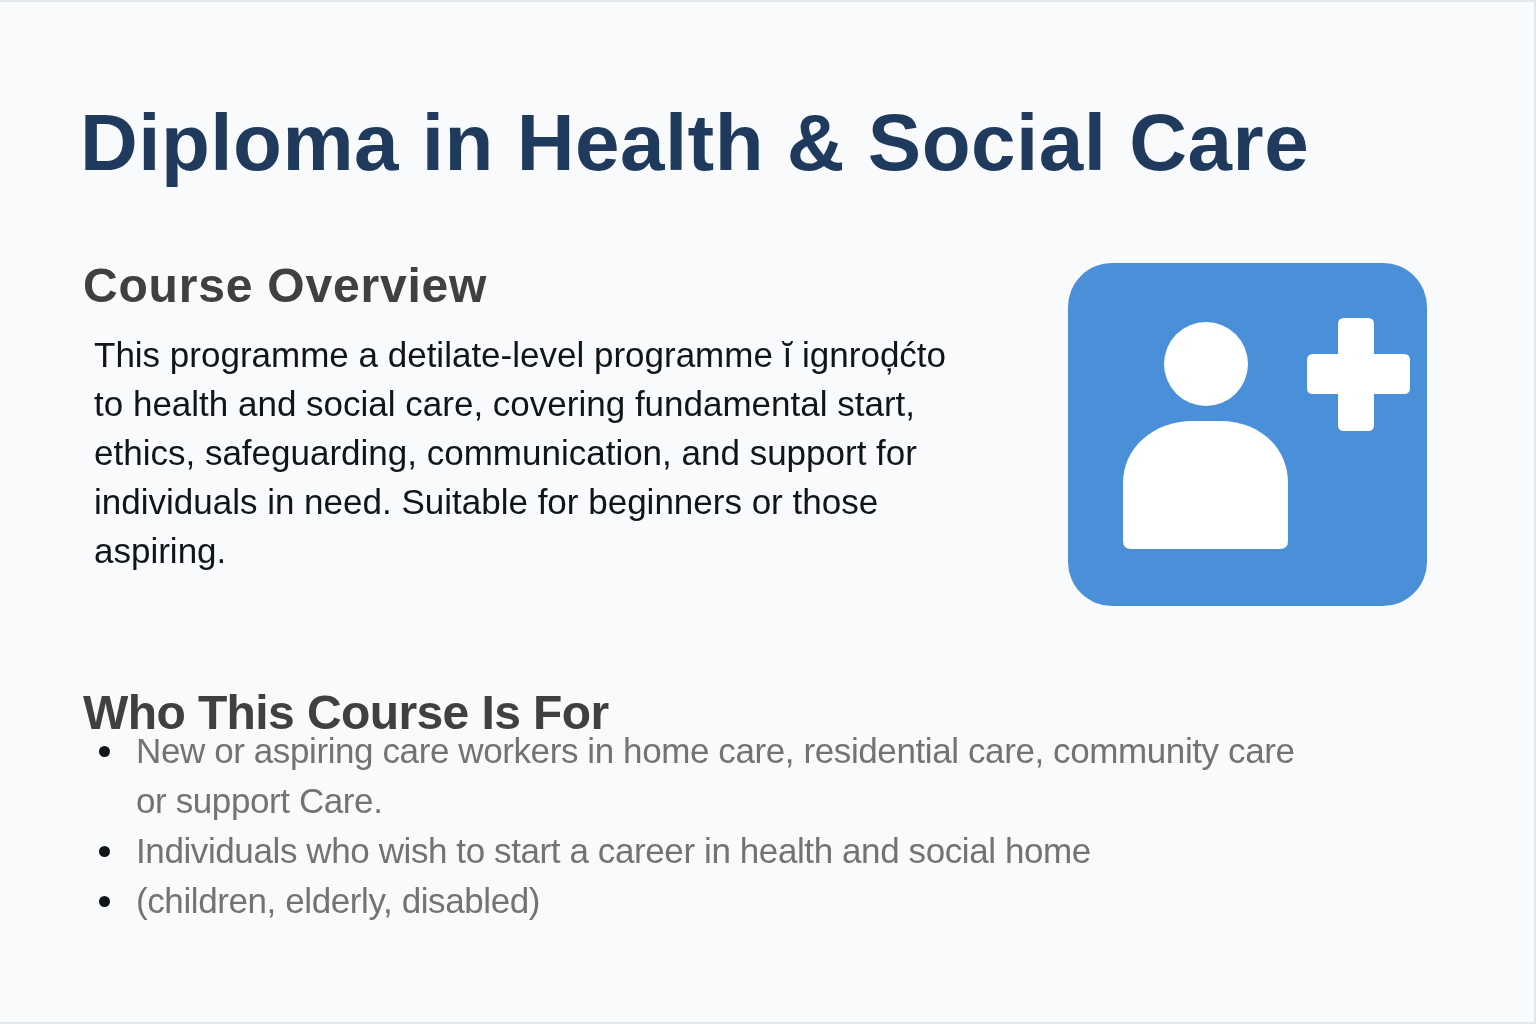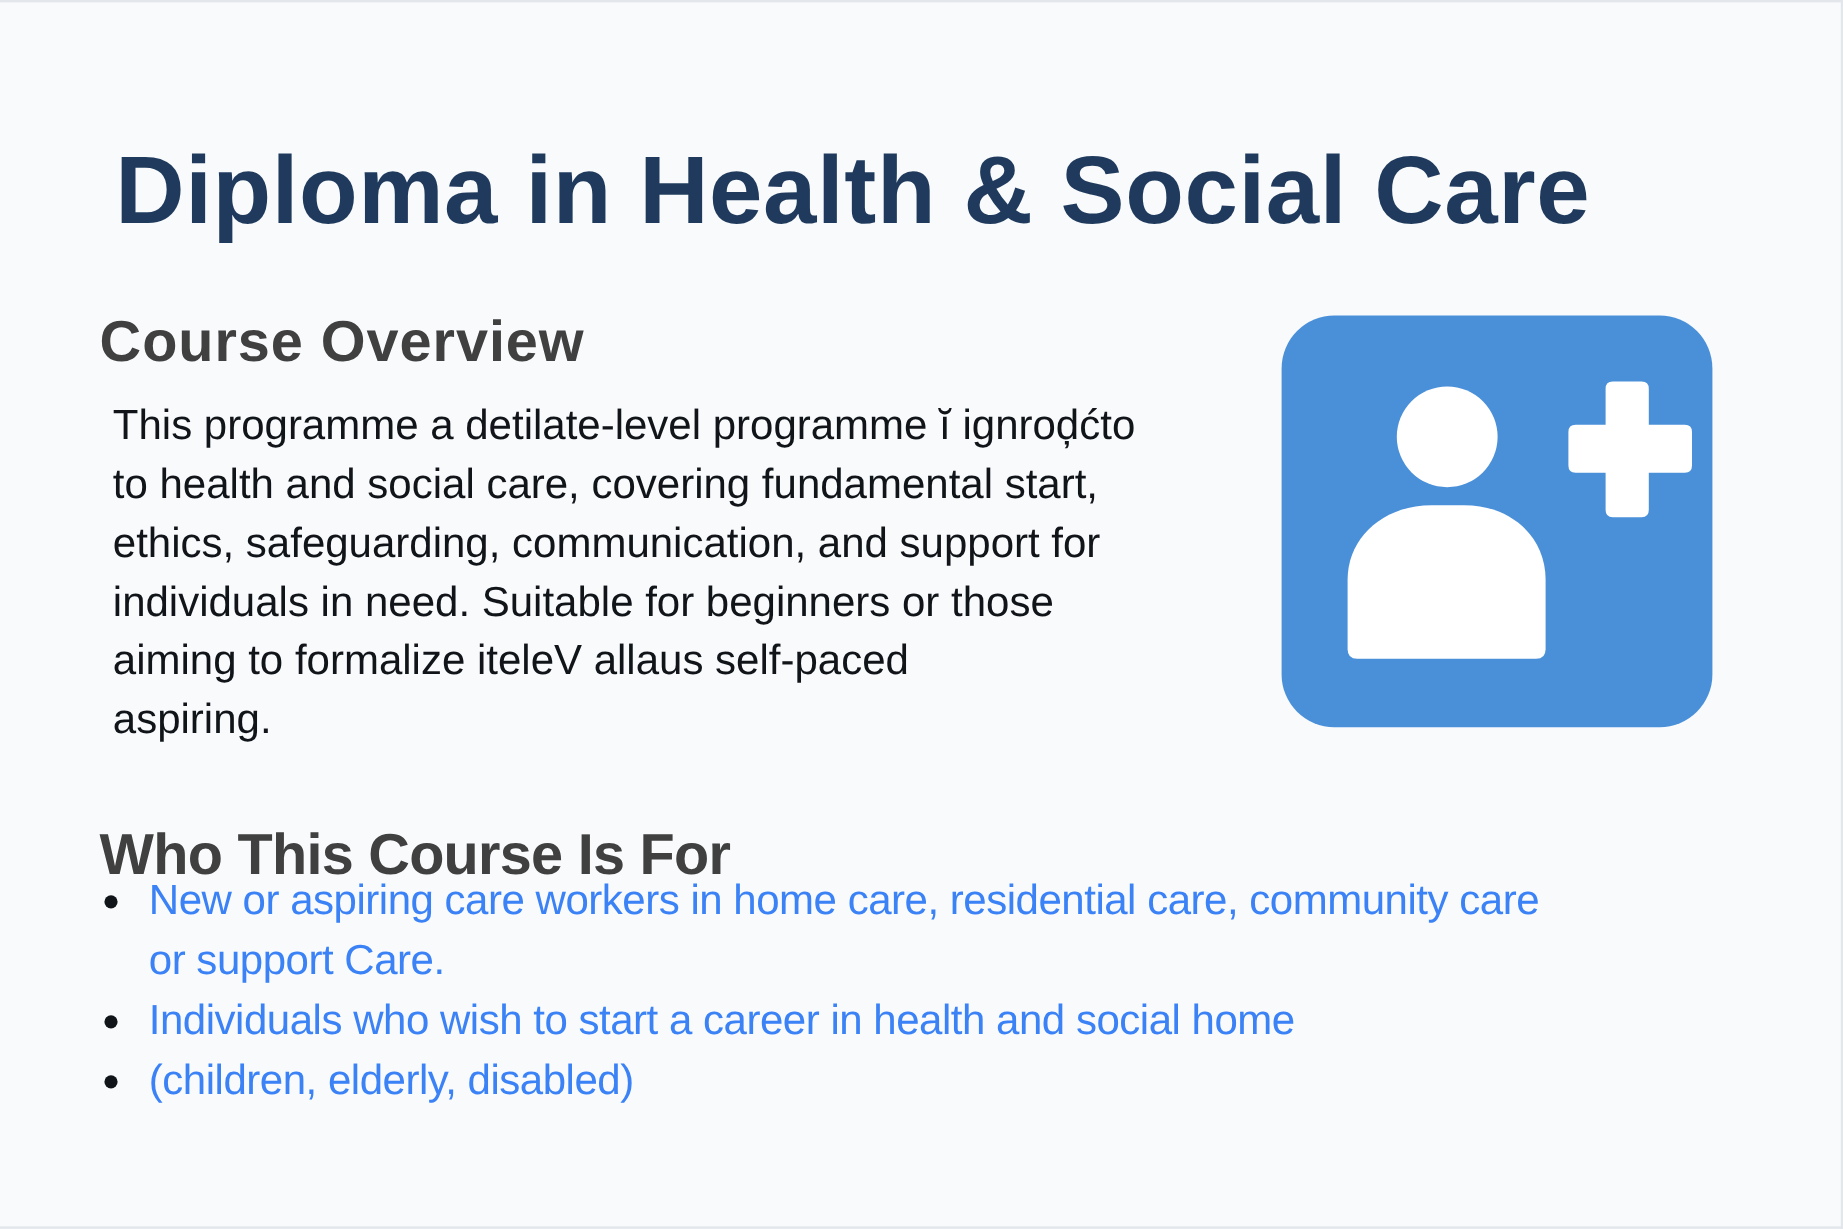--- a/index.html
+++ b/index.html
@@ -21,21 +21,21 @@
       border-top: 2px solid #e3e6ea;
       border-right: 2px solid #e3e6ea;
       border-bottom: 2px solid #e3e6ea;
       box-sizing: border-box;
       pointer-events: none;
     }
     .page-title {
       position: absolute;
       left: 80px;
       top: 95px;
-      margin: 16px;
+      margin: 0;
       font-family: "Liberation Sans", sans-serif;
       font-weight: 700;
       font-size: 80px;
       line-height: 96px;
       color: #1f3a5c;
       letter-spacing: 0.5px;
       white-space: nowrap;
     }
     .section-heading {
       position: absolute;
@@ -66,30 +66,30 @@
       font-size: 35px;
       line-height: 49px;
       color: #111418;
     }
     .overview-body .line {
       display: block;
       white-space: nowrap;
     }
     .audience-list {
       position: absolute;
-      left: 82px;
+      left: 94px;
       top: 726px;
       width: 1380px;
       margin: 0;
       padding: 0;
       list-style: none;
       font-family: "Liberation Sans", sans-serif;
       font-size: 35px;
       line-height: 50px;
-      color: #3b82f6;
+      color: #737373;
       letter-spacing: -0.4px;
     }
     .audience-list li {
       position: relative;
       padding-left: 42px;
       margin: 0;
     }
     .audience-list li .bullet {
       position: absolute;
       left: 5px;
@@ -127,21 +127,20 @@
 
 <h1 class="page-title">Diploma in Health &amp; Social Care</h1>
 
 <h2 class="section-heading overview-heading">Course Overview</h2>
 
 <p class="overview-body">
   <span class="line">This programme a detilate-level programme ĭ ignroḑćto</span>
   <span class="line">to health and social care, covering fundamental start,</span>
   <span class="line">ethics, safeguarding, communication, and support for</span>
   <span class="line">individuals in need. Suitable for beginners or those</span>
-  <span class="line">aiming to formalize iteleV allaus self-paced</span>
   <span class="line">aspiring.</span>
 </p>
 
 <div class="hero-icon">
   <svg viewBox="0 0 359 343" xmlns="http://www.w3.org/2000/svg">
 
     <circle cx="138" cy="101" r="42" fill="#ffffff"></circle>
 
     <path d="M 55 220
              C 55 185, 85 158, 125 158

